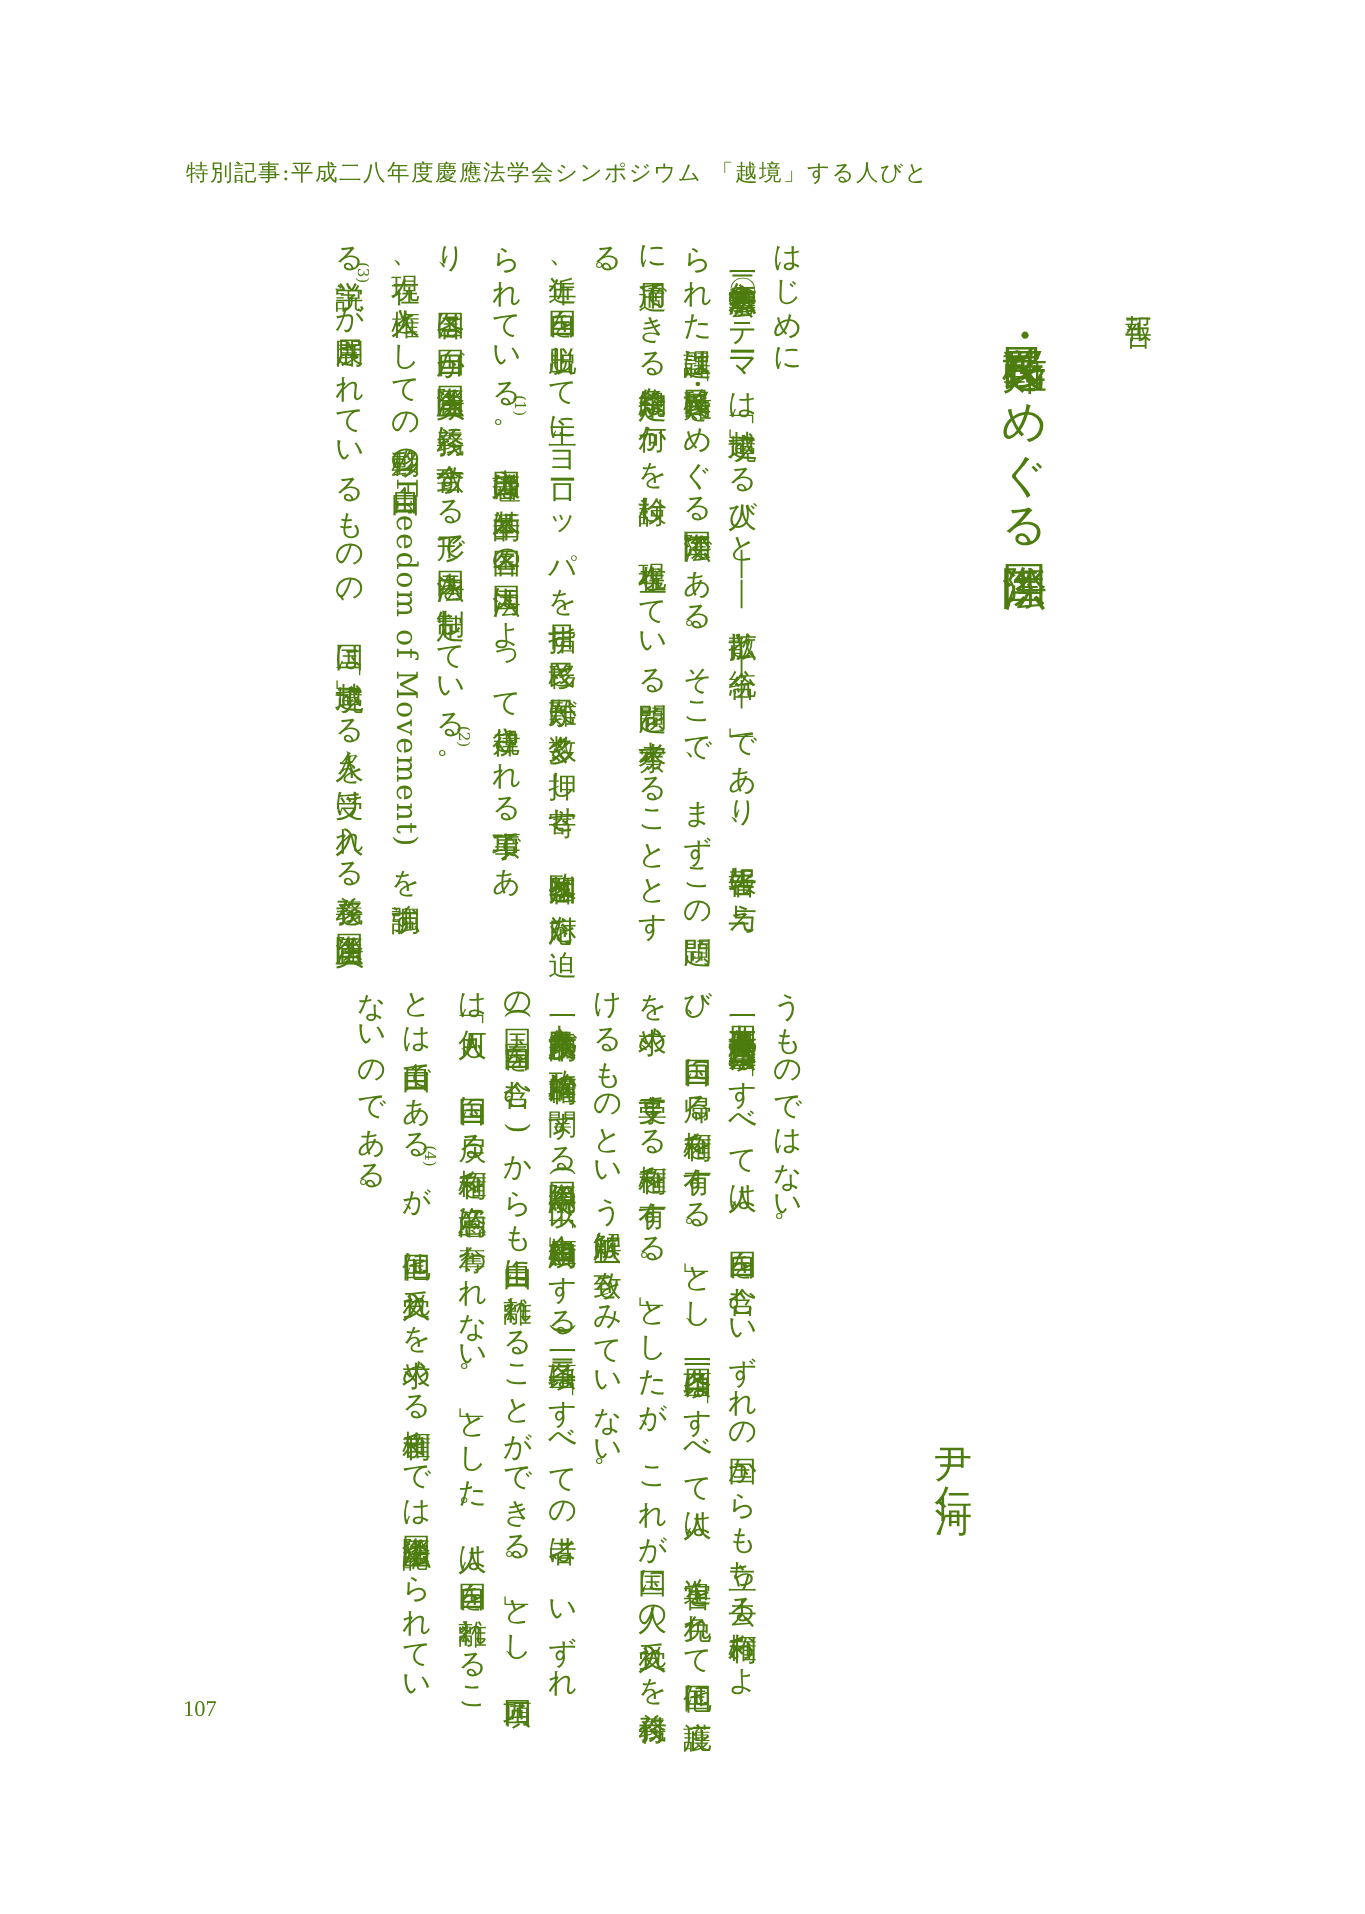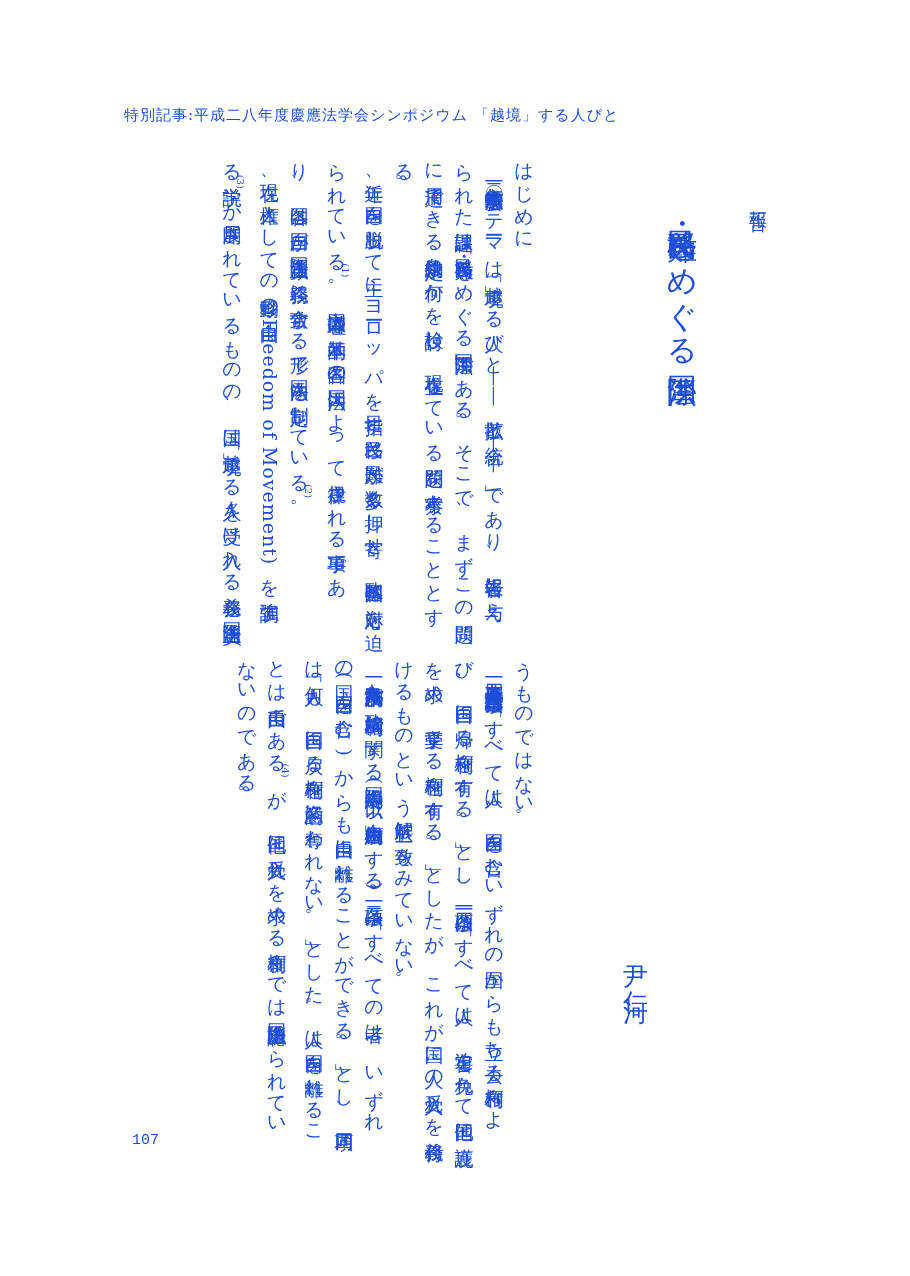--- a/index.html
+++ b/index.html
@@ -2,21 +2,21 @@
 <html lang="ja"><head>
 <meta charset="utf-8">
 <style>
   html, body { margin: 0; padding: 0; background: #888; }
   .page {
     position: relative;
     width: 910px;
     height: 1276px;
     margin: 0 auto;
     background: #ffffff;
-    color: #1d4ed8;
+    color: #4d7c0f;
     font-family: "DejaVu Serif", "Liberation Serif", serif;
     overflow: hidden;
   }
   .series-header {
     position: absolute;
     left: 124px;
     top: 106px;
     font-size: 15px;
     letter-spacing: 1px;
     white-space: nowrap;
@@ -70,24 +70,24 @@
     font-weight: normal;
     margin: 0;
   }
   .fnref {
     font-size: 10px;
     letter-spacing: 0;
     vertical-align: super;
   }
   .page-number {
     position: absolute;
-    left: 132px;
+    left: 122px;
     top: 1132px;
     font-size: 15px;
-    font-family: Liberation Mono, monospace;
+    font-family: Liberation Serif, serif;
   }
 </style>
 </head>
 <body>
 
 <div class="page">
 
   <div class="series-header">特別記事:平成二八年度慶應法学会シンポジウム 「越境」する人びと</div>
 
   <div class="title-block">

